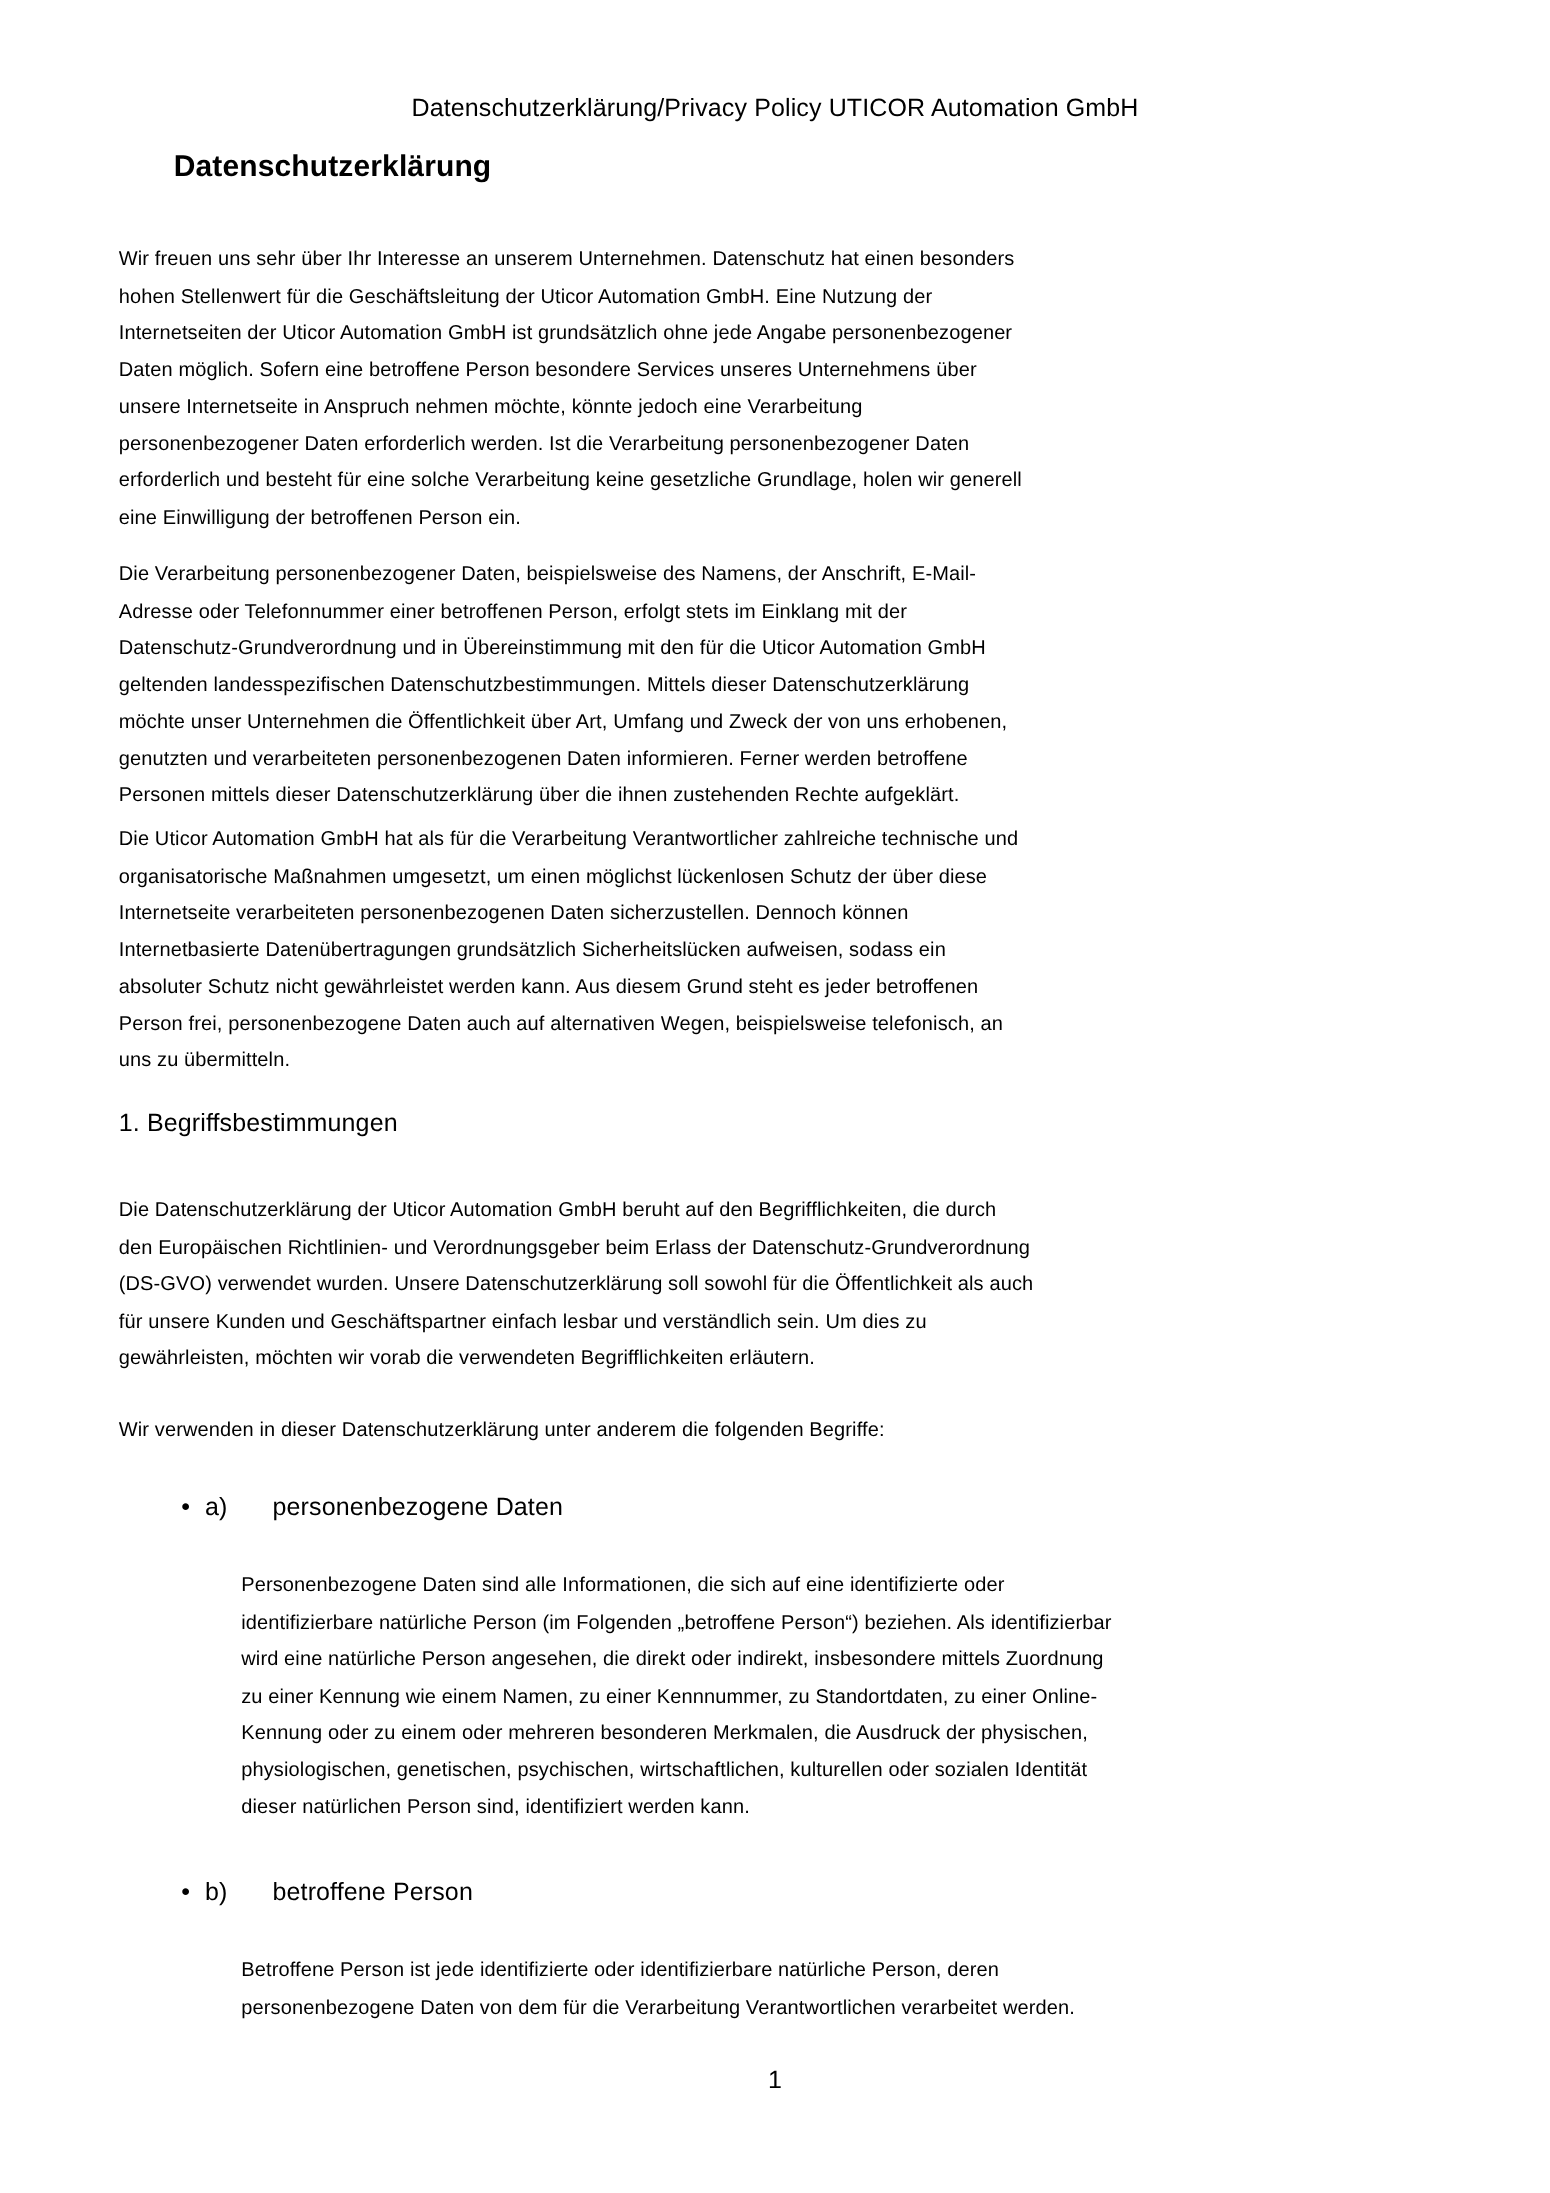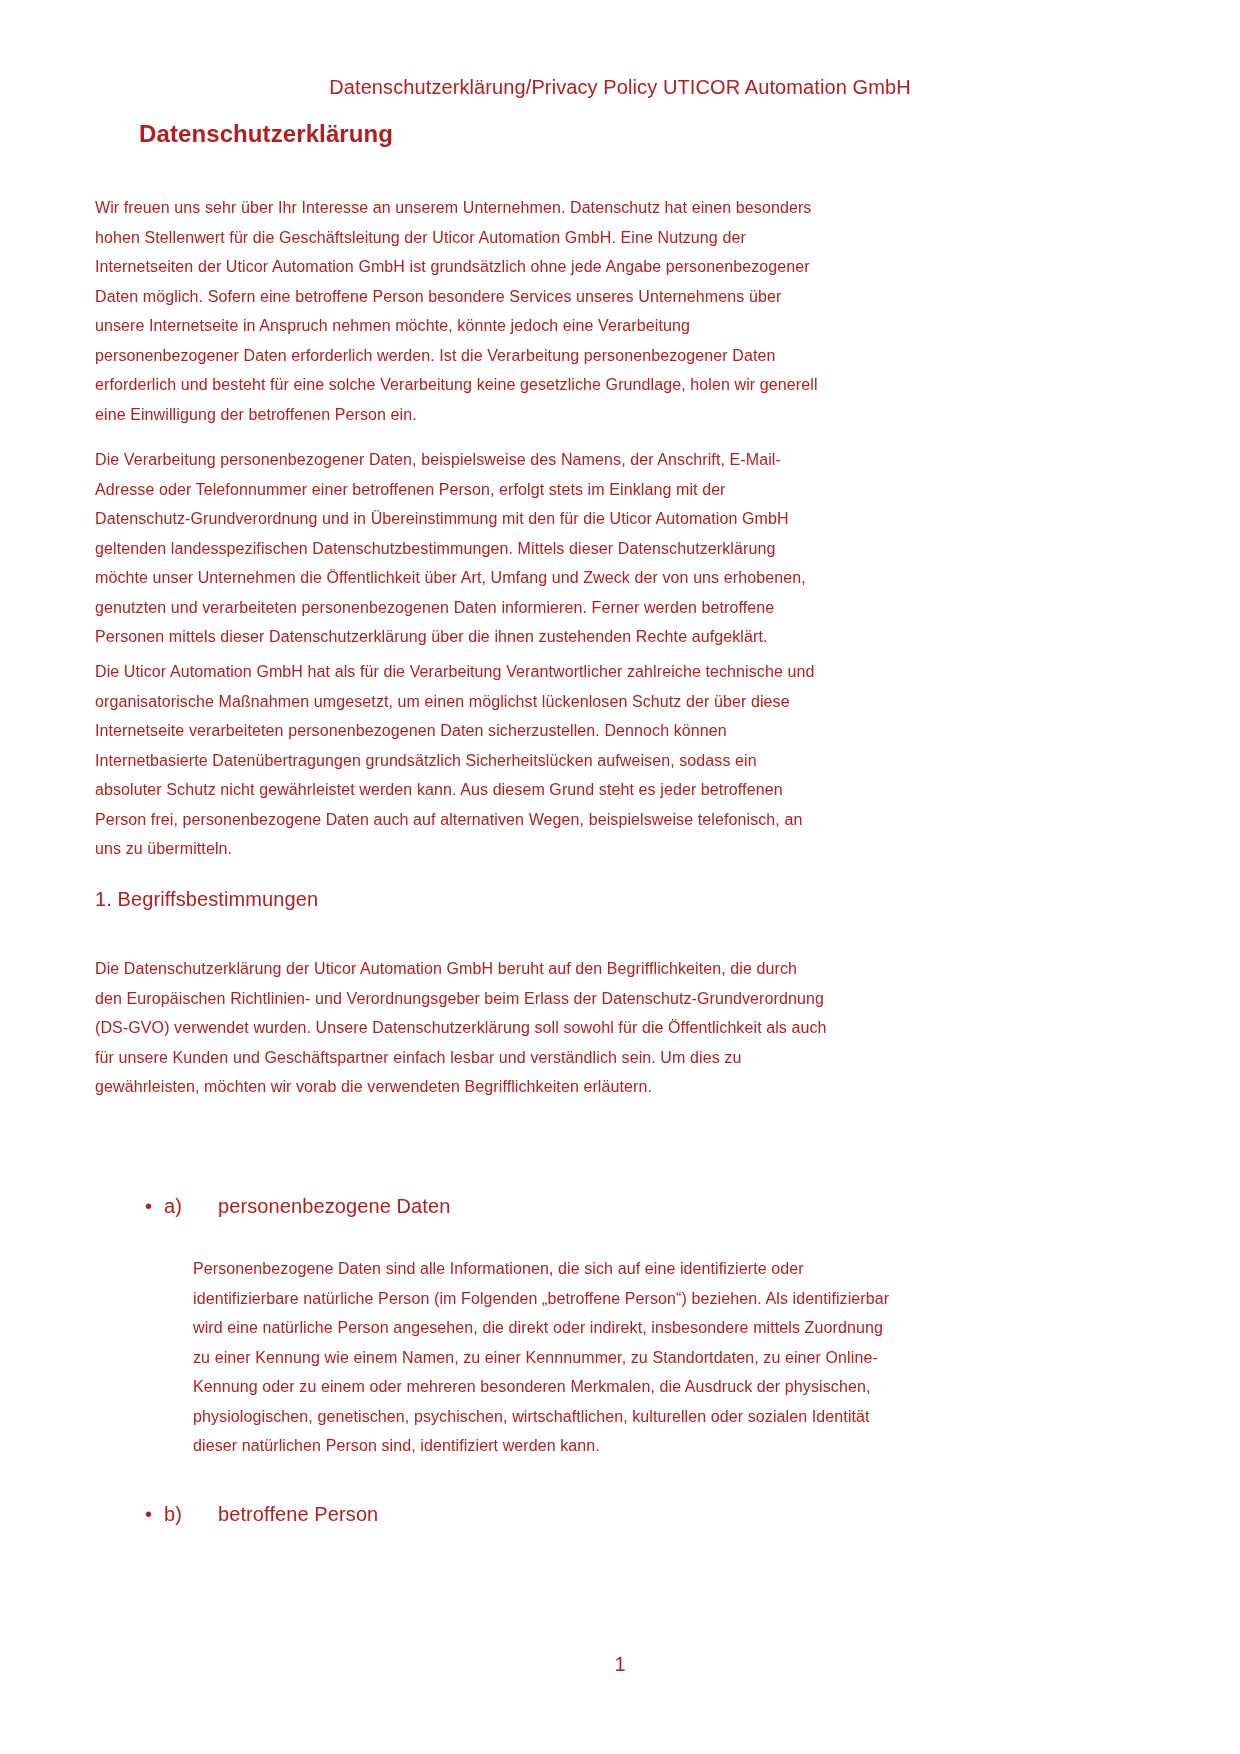--- a/index.html
+++ b/index.html
@@ -3,21 +3,21 @@
 <meta charset="utf-8">
 <title>Datenschutzerklärung</title>
 <style>
   html, body { margin: 0; padding: 0; background: #ffffff; }
   .page {
     position: relative;
     width: 1240px;
     height: 1754px;
     background: #ffffff;
     font-family: "Liberation Sans", sans-serif;
-    color: #b91c1c;
+    color: #000000;
     overflow: hidden;
   }
   .doc-header {
     position: absolute;
     top: 72px; left: 0; width: 100%;
     text-align: center;
     font-size: 20px;
     line-height: 30px;
     letter-spacing: 0.1px;
   }
@@ -124,20 +124,21 @@
 uns zu übermitteln.</div>
 
   <div class="section-heading">1. Begriffsbestimmungen</div>
 
   <div class="para p4">Die Datenschutzerklärung der Uticor Automation GmbH beruht auf den Begrifflichkeiten, die durch
 den Europäischen Richtlinien- und Verordnungsgeber beim Erlass der Datenschutz-Grundverordnung
 (DS-GVO) verwendet wurden. Unsere Datenschutzerklärung soll sowohl für die Öffentlichkeit als auch
 für unsere Kunden und Geschäftspartner einfach lesbar und verständlich sein. Um dies zu
 gewährleisten, möchten wir vorab die verwendeten Begrifflichkeiten erläutern.</div>
 
+  <div class="para p-intro">Wir verwenden in dieser Datenschutzerklärung unter anderem die folgenden Begriffe:</div>
 
   <div class="list-item item-a">
     <span class="bullet">•</span>
     <span class="term-label">a)</span>
     <span>personenbezogene Daten</span>
   </div>
 
   <div class="definition def-a">Personenbezogene Daten sind alle Informationen, die sich auf eine identifizierte oder
 identifizierbare natürliche Person (im Folgenden „betroffene Person“) beziehen. Als identifizierbar
 wird eine natürliche Person angesehen, die direkt oder indirekt, insbesondere mittels Zuordnung
@@ -145,16 +146,18 @@
 Kennung oder zu einem oder mehreren besonderen Merkmalen, die Ausdruck der physischen,
 physiologischen, genetischen, psychischen, wirtschaftlichen, kulturellen oder sozialen Identität
 dieser natürlichen Person sind, identifiziert werden kann.</div>
 
   <div class="list-item item-b">
     <span class="bullet">•</span>
     <span class="term-label">b)</span>
     <span>betroffene Person</span>
   </div>
 
+  <div class="definition def-b">Betroffene Person ist jede identifizierte oder identifizierbare natürliche Person, deren
+personenbezogene Daten von dem für die Verarbeitung Verantwortlichen verarbeitet werden.</div>
 
   <div class="page-number">1</div>
 
 </div>
 
 </body></html>

